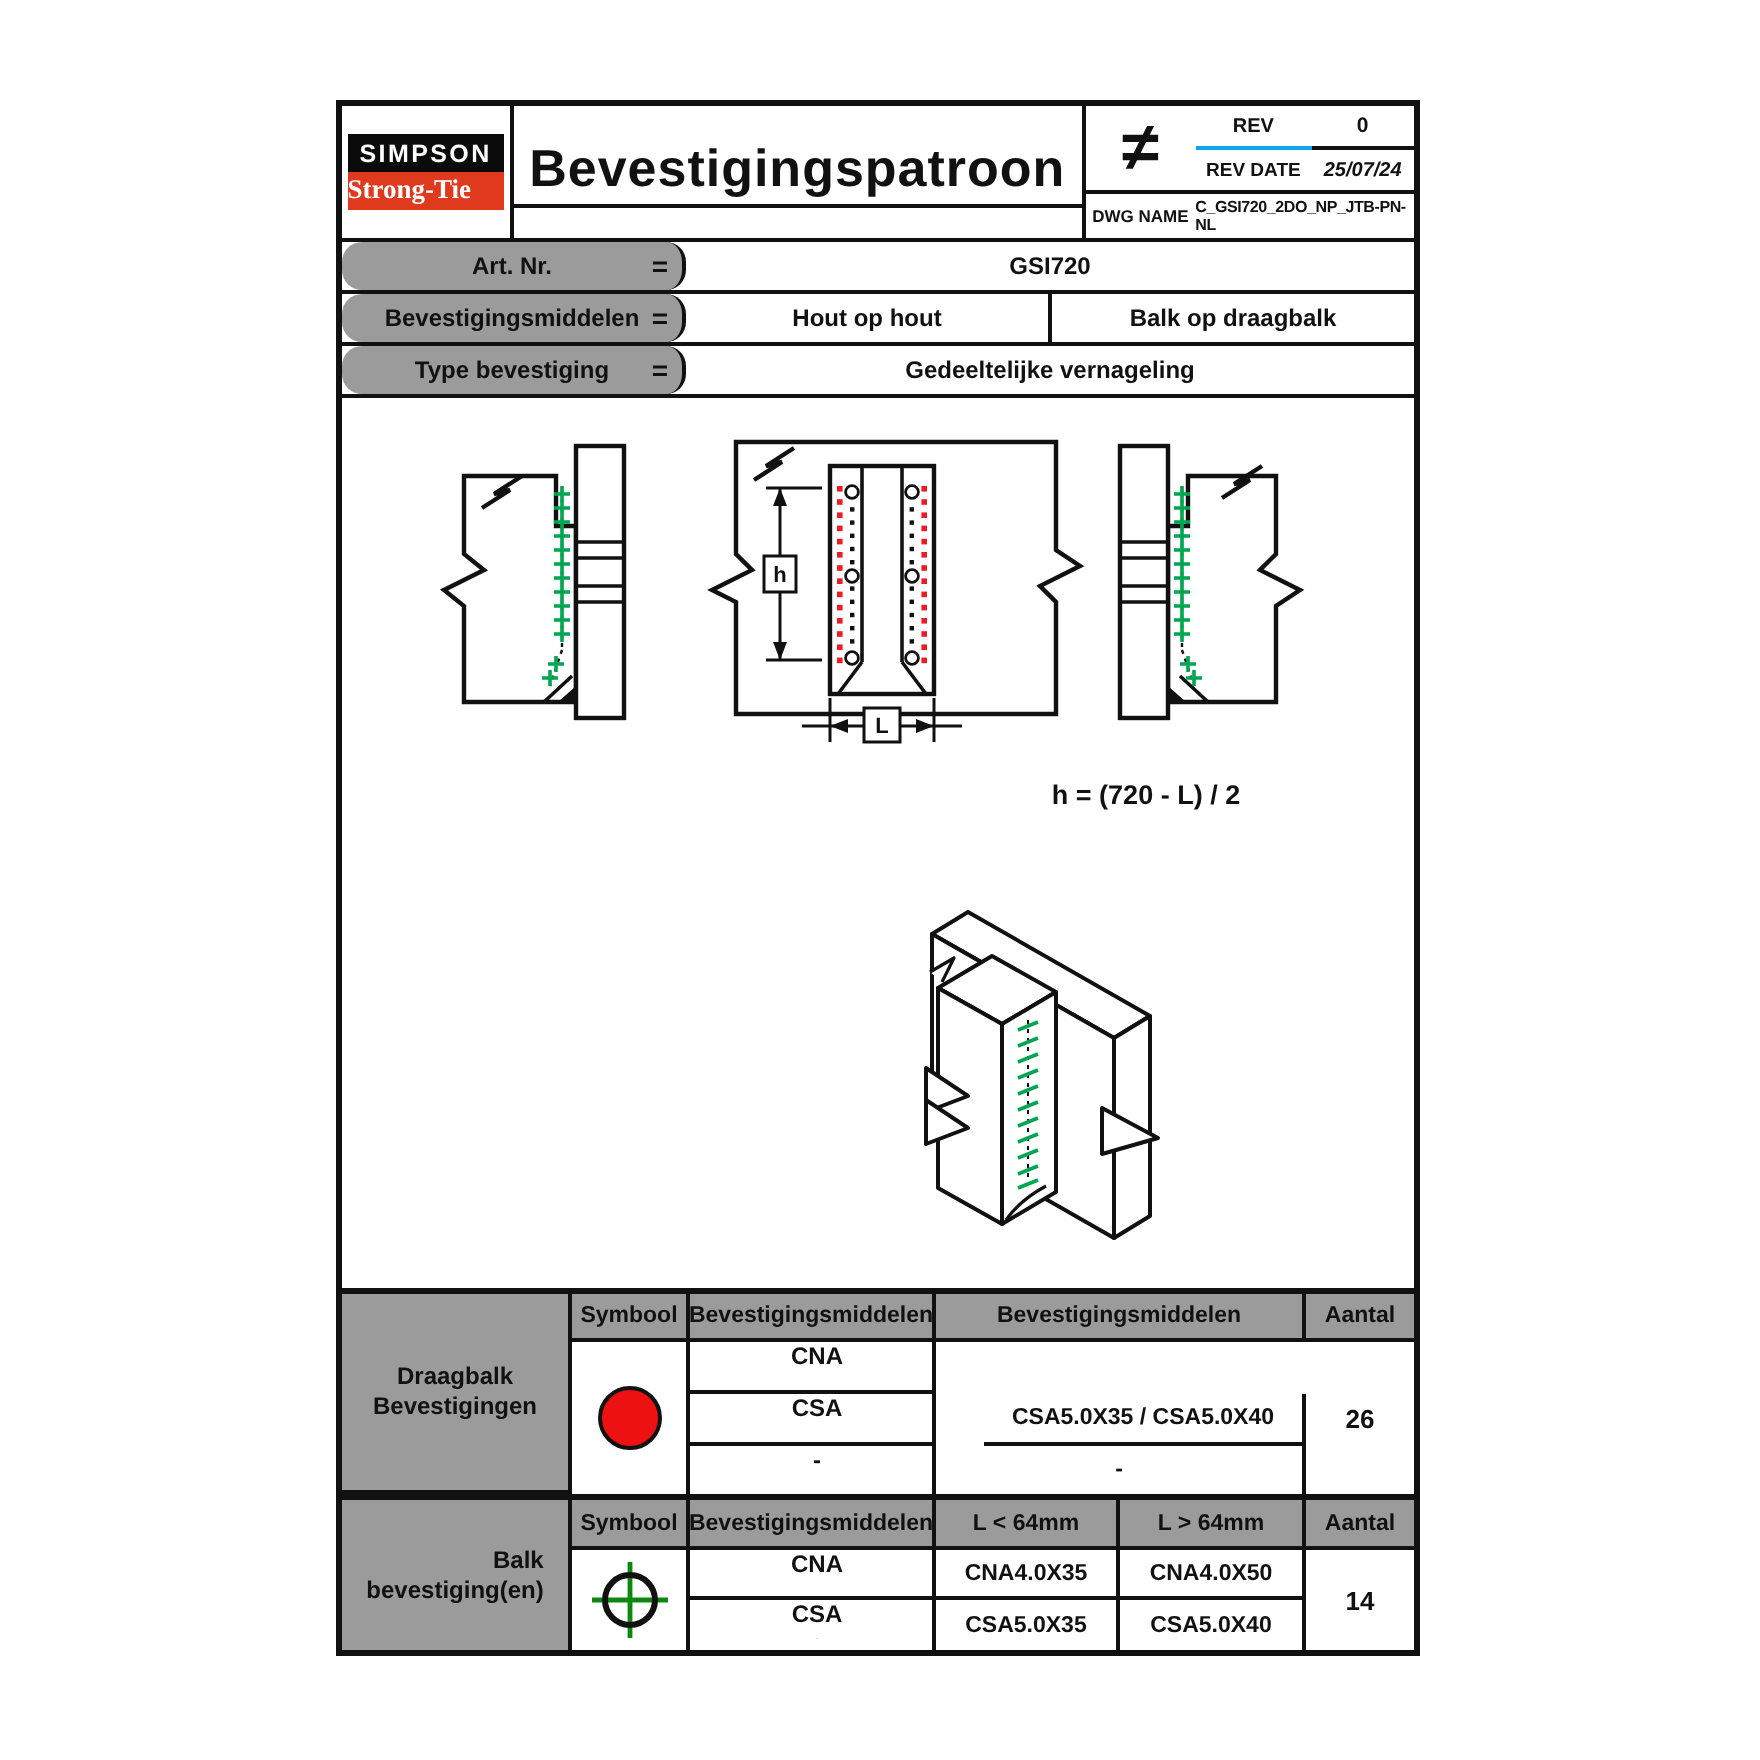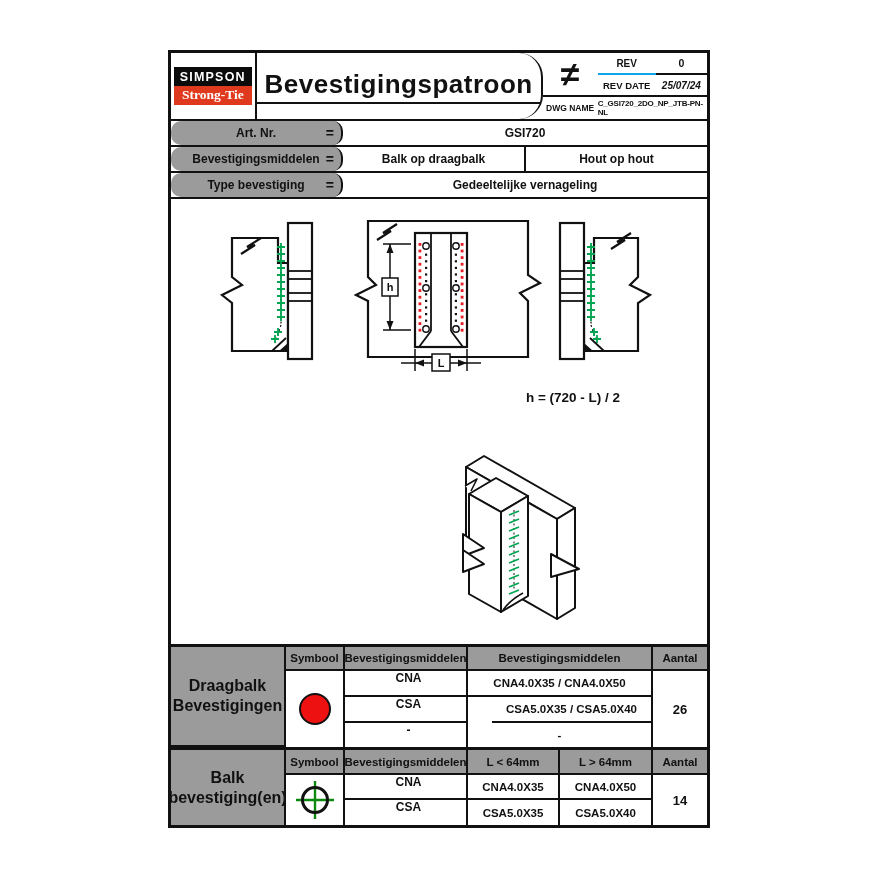--- a/index.html
+++ b/index.html
@@ -9,23 +9,23 @@
          border:3px solid #111;box-sizing:border-box;background:#fff;}
   .sheet *{box-sizing:border-box;}
 
   
   .titleblock{display:flex;height:68px;border-bottom:2px solid #111;}
   .logo-cell{width:90px;border-right:2px solid #111;display:flex;flex-direction:column;
              align-items:center;justify-content:center;gap:0;}
   .logo-black{background:#0b0b0b;color:#fff;font-weight:bold;font-size:12.5px;
               letter-spacing:1.2px;width:78px;text-align:center;padding:3px 0 2px;}
   .logo-red{background:#e03a1e;color:#fff;font-family:"Liberation Serif",serif;
-            font-weight:bold;font-size:13.5px;width:78px;text-align:center;padding:1px 0 2px;}
+            font-weight:bold;font-size:13.5px;width:78px;padding:1px 0 2px;}
   .title-cell{flex:1;display:flex;align-items:center;justify-content:center;
-              border-right:2px solid #111;border-radius:24px;}
+              border-right:2px solid #111;}
   .sheet-title{font-size:26px;font-weight:bold;border-bottom:2.5px solid #111;
                padding:0 8px 2px;letter-spacing:.5px;}
   .rev-block{width:173px;display:grid;grid-template-columns:55px 58px 1fr;
              grid-template-rows:22px 22px 1fr;}
   .rev-block>div{border-right:0;display:flex;align-items:center;justify-content:center;}
   .neq-cell{grid-row:1/3;grid-column:1;border-right:2px solid #111;border-bottom:2px solid #111;
             font-size:34px;font-weight:bold;line-height:1;}
   .rev-lab{grid-row:1;grid-column:2;border-right:2px solid #111;border-bottom:2px solid #0ea5e9;
            font-size:10px;font-weight:bold;}
   .rev-val{grid-row:1;grid-column:3;border-bottom:2px solid #111;font-size:10.5px;font-weight:bold;}
@@ -53,23 +53,23 @@
 
   
   .ftable{display:grid;}
   .ftable-1{grid-template-columns:115px 59px 123px 185px 54px;
             grid-template-rows:24px 26px 26px 24px;border-bottom:3px solid #111;height:103px;}
   .ftable-2{grid-template-columns:115px 59px 123px 92px 93px 54px;
             grid-template-rows:25px 25px 25px;height:75px;}
   .cell{border-right:2px solid #111;border-bottom:2px solid #111;
         display:flex;align-items:center;justify-content:center;overflow:hidden;}
   .cell.last-col{border-right:none;}
-  .cell.last-row{border-bottom:none;}
+  .cell.last-row{border-bottom:none;text-align:right;}
   .hdr{background:#9b9b9b;font-size:11.5px;font-weight:bold;}
-  .rowlabel{background:#9b9b9b;font-size:16px;font-weight:bold;text-align:center;
+  .rowlabel{background:#9b9b9b;font-size:12px;font-weight:bold;text-align:center;
             padding:0 14px;line-height:1.25;}
   .typecell{justify-content:flex-start;gap:5px;padding-left:6px;font-size:12px;font-weight:bold;flex-direction:column;}
   .speccell{font-size:11.5px;font-weight:bold;}
   .aantalcell{font-size:13px;font-weight:bold;}
   .sym-red{width:32px;height:32px;border-radius:50%;background:#ee1111;border:2.5px solid #111;}
 </style>
 </head>
 <body>
 
 <div class="canvas">
@@ -102,22 +102,22 @@
       <div class="info-values">
         <div class="info-val">GSI720</div>
       </div>
     </div>
     <div class="info-row">
       <div class="info-label">
         <span>Bevestigingsmiddelen</span>
         <span class="info-eq">=</span>
       </div>
       <div class="info-values">
+        <div class="info-val">Hout op hout</div>
         <div class="info-val">Balk op draagbalk</div>
-        <div class="info-val">Hout op hout</div>
       </div>
     </div>
     <div class="info-row">
       <div class="info-label">
         <span>Type bevestiging</span>
         <span class="info-eq">=</span>
       </div>
       <div class="info-values">
         <div class="info-val">Gedeeltelijke vernageling</div>
       </div>
@@ -314,21 +314,20 @@
               <line x1="19" y1="4.5" x2="19" y2="9.5"></line>
               <line x1="23" y1="4.5" x2="23" y2="9.5"></line>
               <line x1="27" y1="4.5" x2="27" y2="9.5"></line>
               <line x1="31" y1="4.5" x2="31" y2="9.5"></line>
               <line x1="35" y1="4.5" x2="35" y2="9.5"></line>
               <line x1="39" y1="4.5" x2="39" y2="9.5"></line>
             </g>
             <polygon points="45,2.5 55,7 45,11.5" fill="#111"></polygon>
           </svg>
       </div>
-      <div class="cell speccell" style="grid-row:2;grid-column:4;">CNA4.0X35 / CNA4.0X50</div>
 
       <div class="cell typecell" style="grid-row:3;grid-column:3;">
         <span>CSA</span>
         <svg width="15" height="15" viewBox="0 0 16 16">
             <circle cx="8" cy="8" r="6.3" fill="none" stroke="#111" stroke-width="1.8"></circle>
             <circle cx="8" cy="8" r="3" fill="none" stroke="#111" stroke-width="1.5"></circle>
             <circle cx="8" cy="8" r="1" fill="#111"></circle>
           </svg>
         <svg width="54" height="14" viewBox="0 0 56 14">
             <rect x="1" y="2" width="5" height="10" rx="1.5" fill="none" stroke="#111" stroke-width="1.6"></rect>

